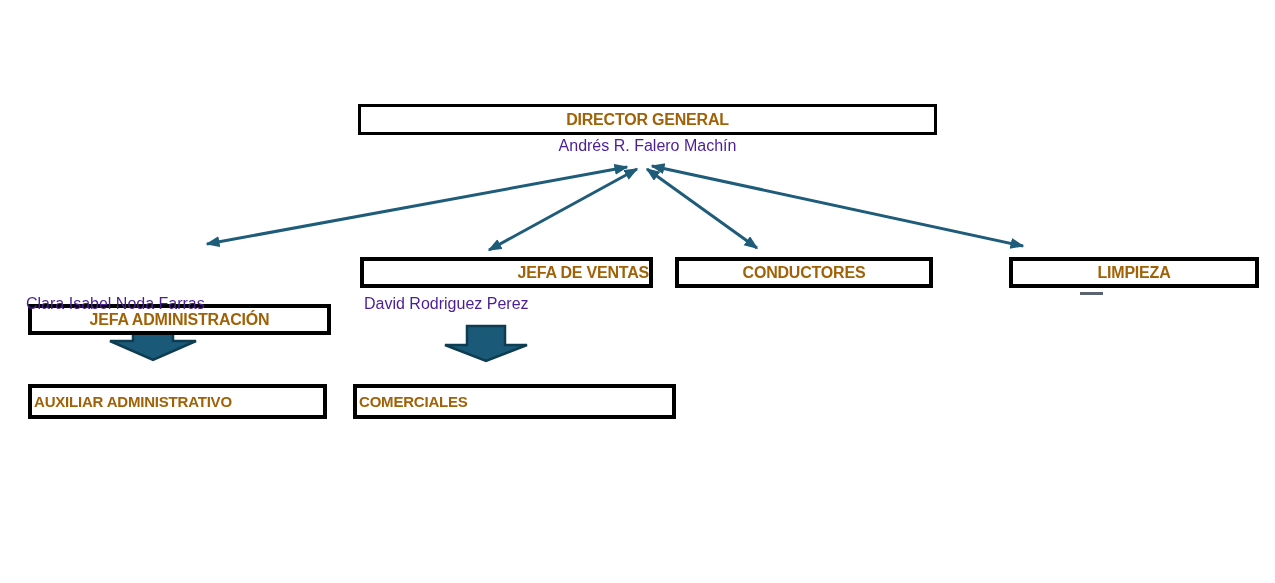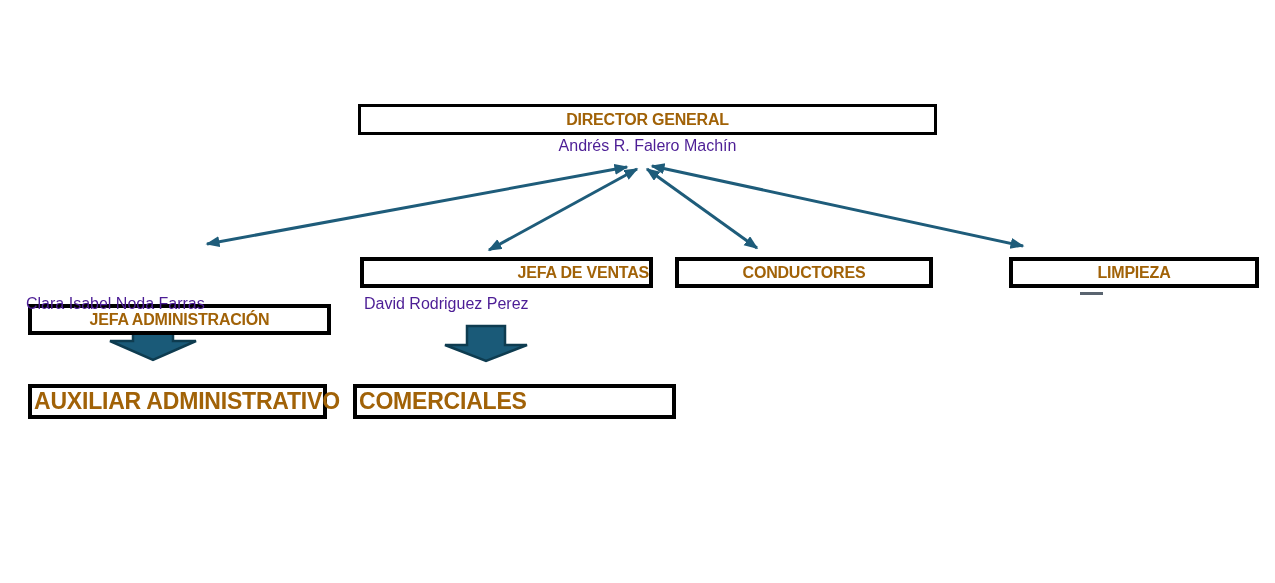--- a/index.html
+++ b/index.html
@@ -21,21 +21,21 @@
   }
   .box .title{
     font-weight:700;
     font-size:16px;
     letter-spacing:-0.2px;
     color:#a16207;
     white-space:nowrap;
   }
   .box.level-top{border-width:3px;}
   .box.align-left{justify-content:flex-start;}
-  .box.align-left .title{padding-left:2px;font-size:23px;}
+  .box.align-left .title{padding-left:2px;font-size:15px;}
   .person{
     position:absolute;
     font-size:16px;
     color:#4c1d95;
     white-space:nowrap;
   }
   .person.centered{text-align:center;}
   #connector-layer{
     position:absolute;
     left:0;top:0;width:1275px;height:583px;

